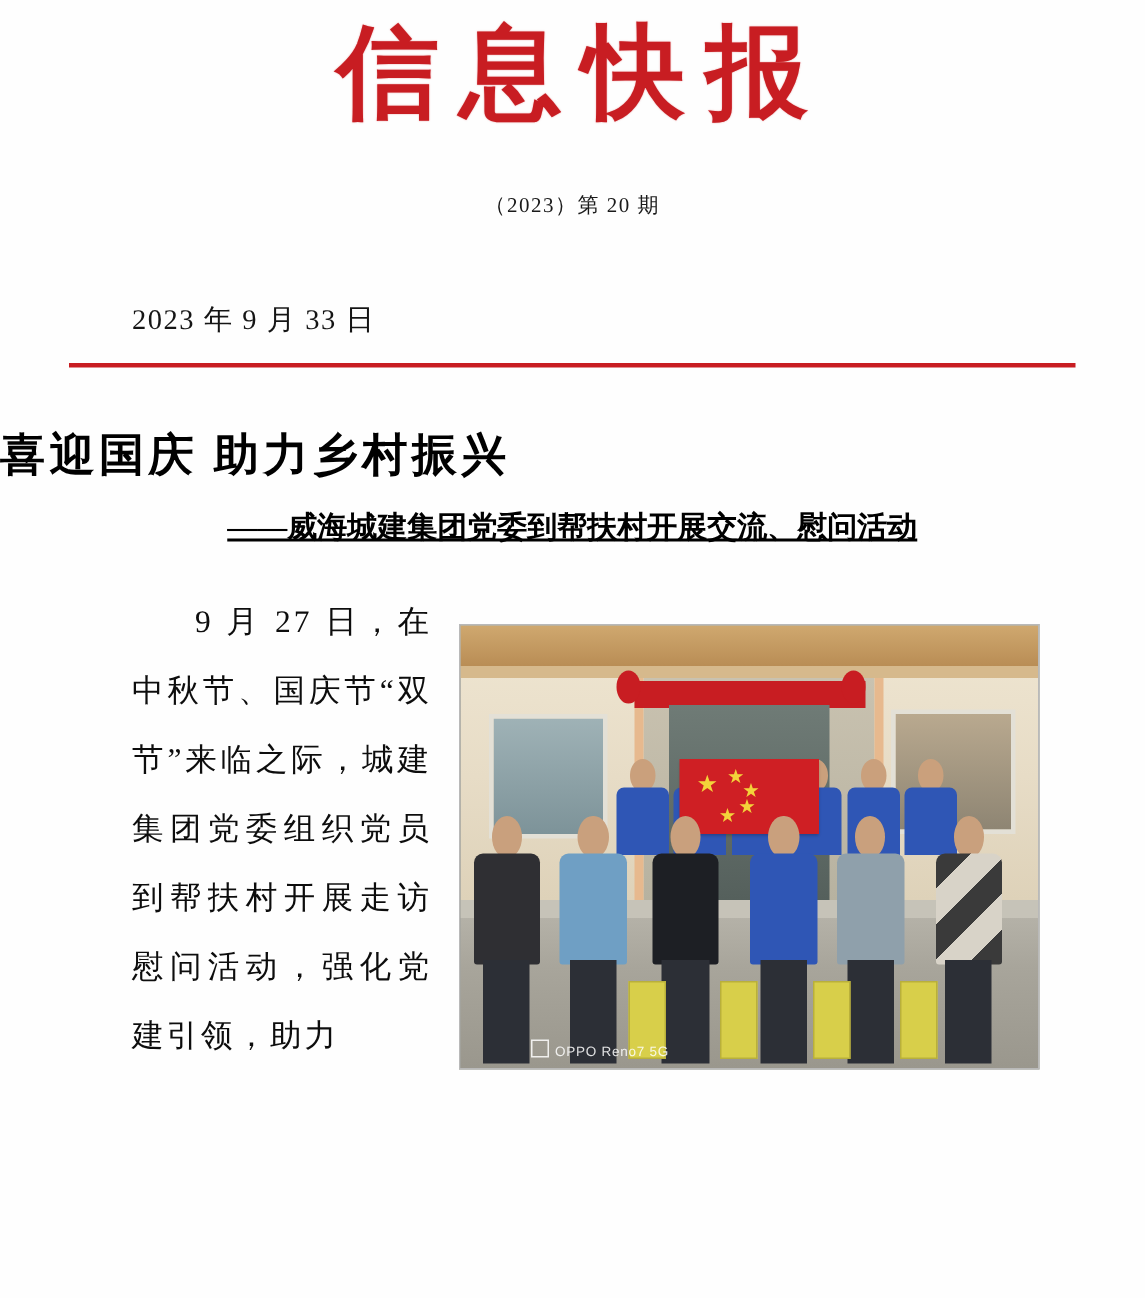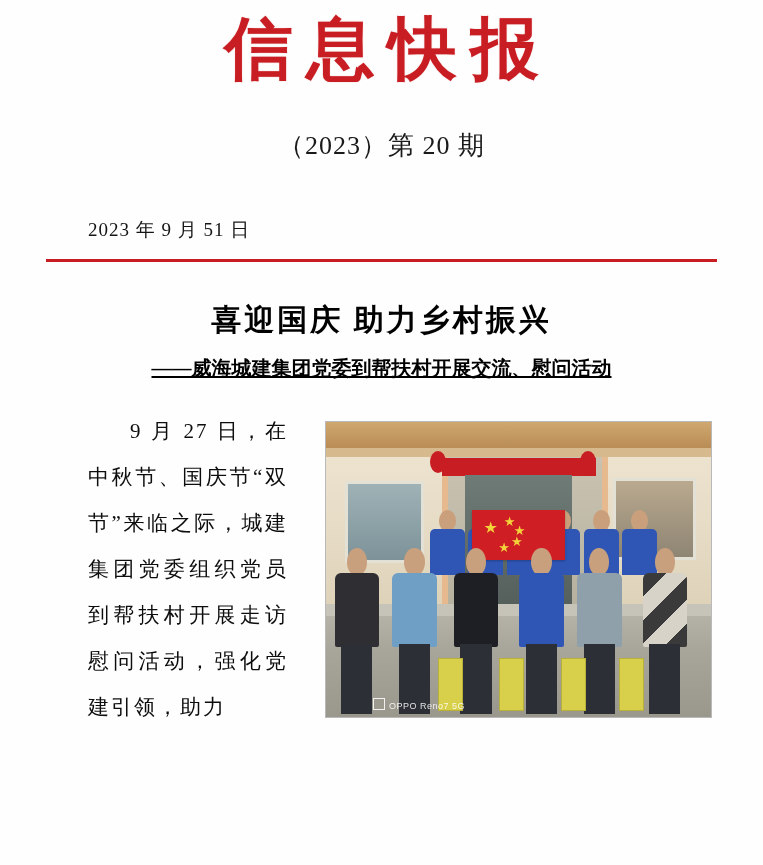--- a/index.html
+++ b/index.html
@@ -35,21 +35,21 @@
     font-weight: bold;
     color: #c81d22;
     letter-spacing: 14px;
     text-indent: 14px;
     text-shadow: 0 0 1px rgba(200,29,34,0.55);
   }
 
   .issue-line {
     text-align: center;
     margin-top: 46px;
-    font-size: 26px;
+    font-size: 14px;
     letter-spacing: 1px;
     color: #1a1a1a;
     font-family: "Liberation Serif", serif;
   }
 
   
   .pub-row {
     margin-top: 54px;
     padding: 0 88px 0 88px;
     display: flex;
@@ -78,43 +78,41 @@
     padding-left: 88px;
     font-size: 21px;
     font-weight: bold;
     letter-spacing: 1px;
     color: #000;
   }
 
   
   .headline {
     margin-top: 38px;
-    text-align: center;
     font-size: 30px;
     font-weight: bold;
     letter-spacing: 3px;
     color: #000;
   }
   .subheadline {
     margin-top: 14px;
     text-align: center;
     font-size: 20px;
     font-weight: bold;
     letter-spacing: 0px;
     color: #000;
     text-decoration: underline;
   }
 
   
   .body-area {
     margin-top: 26px;
     padding: 0 46px 0 88px;
     display: flex;
-    align-items: center;
-    gap: 19px;
+    align-items: flex-end;
   }
   .body-text {
     width: 200px;
     flex: 0 0 200px;
     font-size: 21px;
     line-height: 46px;
     letter-spacing: 2px;
     text-align: justify;
     color: #0d0d0d;
     padding-right: 12px;
@@ -250,21 +248,21 @@
 
 <div class="page">
 
   <div class="masthead">
     <div class="masthead-title">信息快报</div>
   </div>
 
   <div class="issue-line">（2023）第 20 期</div>
 
   <div class="pub-row">
-    <div class="pub-date">2023 年 9 月 51 日</div>
+    <div class="pub-date">2023 年 9 月 33 日</div>
   </div>
 
   <div class="rule"></div>
 
 
   <div class="headline">喜迎国庆  助力乡村振兴</div>
   <div class="subheadline">——威海城建集团党委到帮扶村开展交流、慰问活动</div>
 
   <div class="body-area">
     <div class="body-text">

